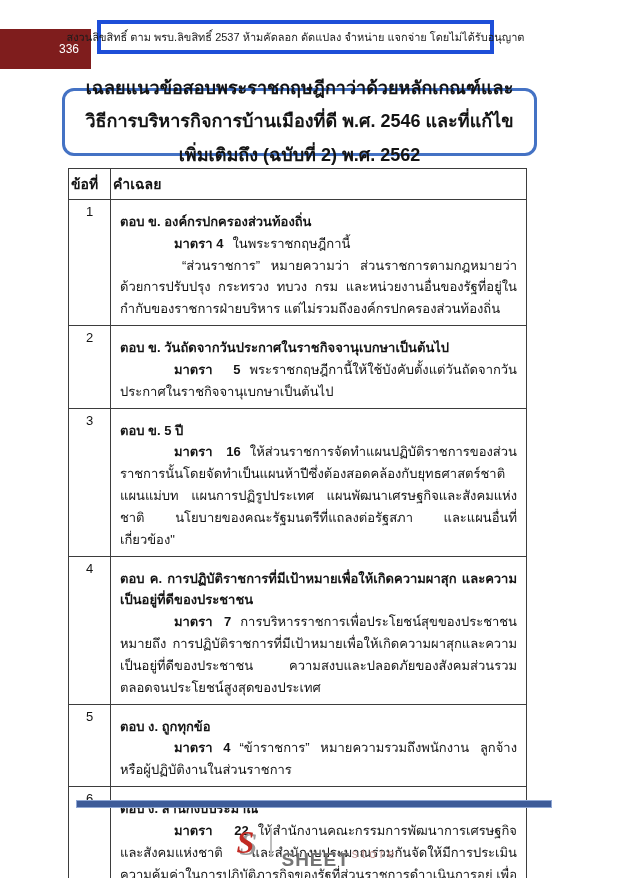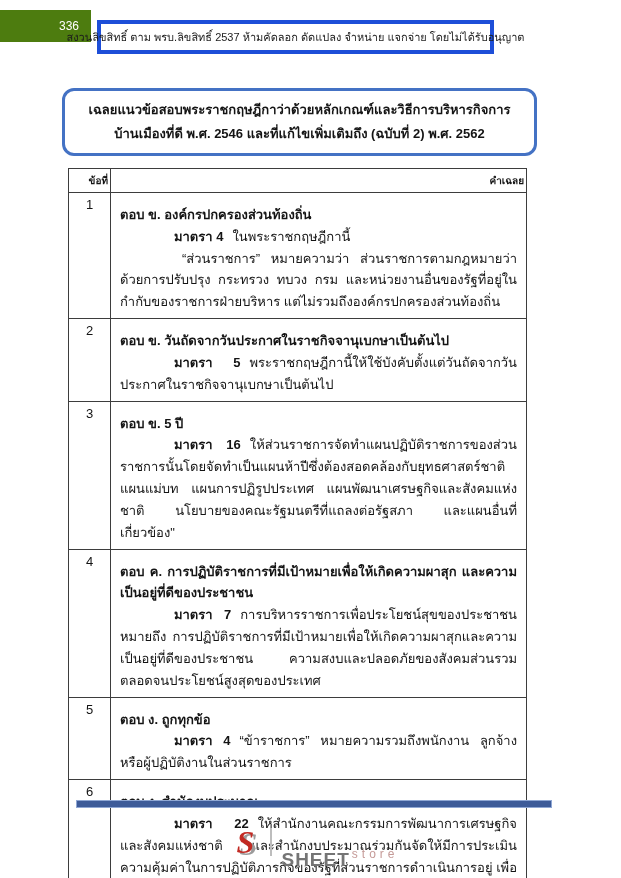--- a/index.html
+++ b/index.html
@@ -9,23 +9,23 @@
     position: relative;
     width: 621px;
     height: 878px;
     background: #ffffff;
     overflow: hidden;
   }
 
   
   .pagenum-box {
     position: absolute;
-    left: 0; top: 10px;
-    width: 91px; height: 32px;
-    background: #4d7c0f;
+    left: 0; top: 29px;
+    width: 91px; height: 40px;
+    background: #7f1d1d;
     color: #ffffff;
     display: flex;
     align-items: center;
     justify-content: flex-end;
     padding-right: 12px;
     font-size: 12px;
   }
   .copyright-box {
     position: absolute;
     left: 97px; top: 20px;
@@ -45,21 +45,21 @@
     position: absolute;
     left: 62px; top: 88px;
     width: 475px; height: 68px;
     border: 3px solid #4472c4;
     border-radius: 12px;
     display: flex;
     align-items: center;
     justify-content: center;
     text-align: center;
     font-weight: bold;
-    font-size: 13px;
+    font-size: 18px;
     line-height: 1.85;
     color: #141414;
     padding: 18px 20px;
   }
 
   
   table.answers {
     position: absolute;
     left: 68px; top: 168px;
     width: 459px;
@@ -68,23 +68,23 @@
     font-size: 13px;
     color: #141414;
   }
   table.answers th, table.answers td {
     border: 1px solid #3d3d3d;
     vertical-align: top;
   }
   table.answers col.c-num { width: 42px; }
   table.answers th {
     font-weight: bold;
-    text-align: right;
+    text-align: left;
     padding: 4px 2px;
-    font-size: 10px;
+    font-size: 14px;
   }
   td.num {
     text-align: center;
     padding-top: 4px;
     font-size: 13px;
   }
   td.ans {
     padding: 11px 9px 5px 9px;
     line-height: 1.68;
     text-align: justify;

